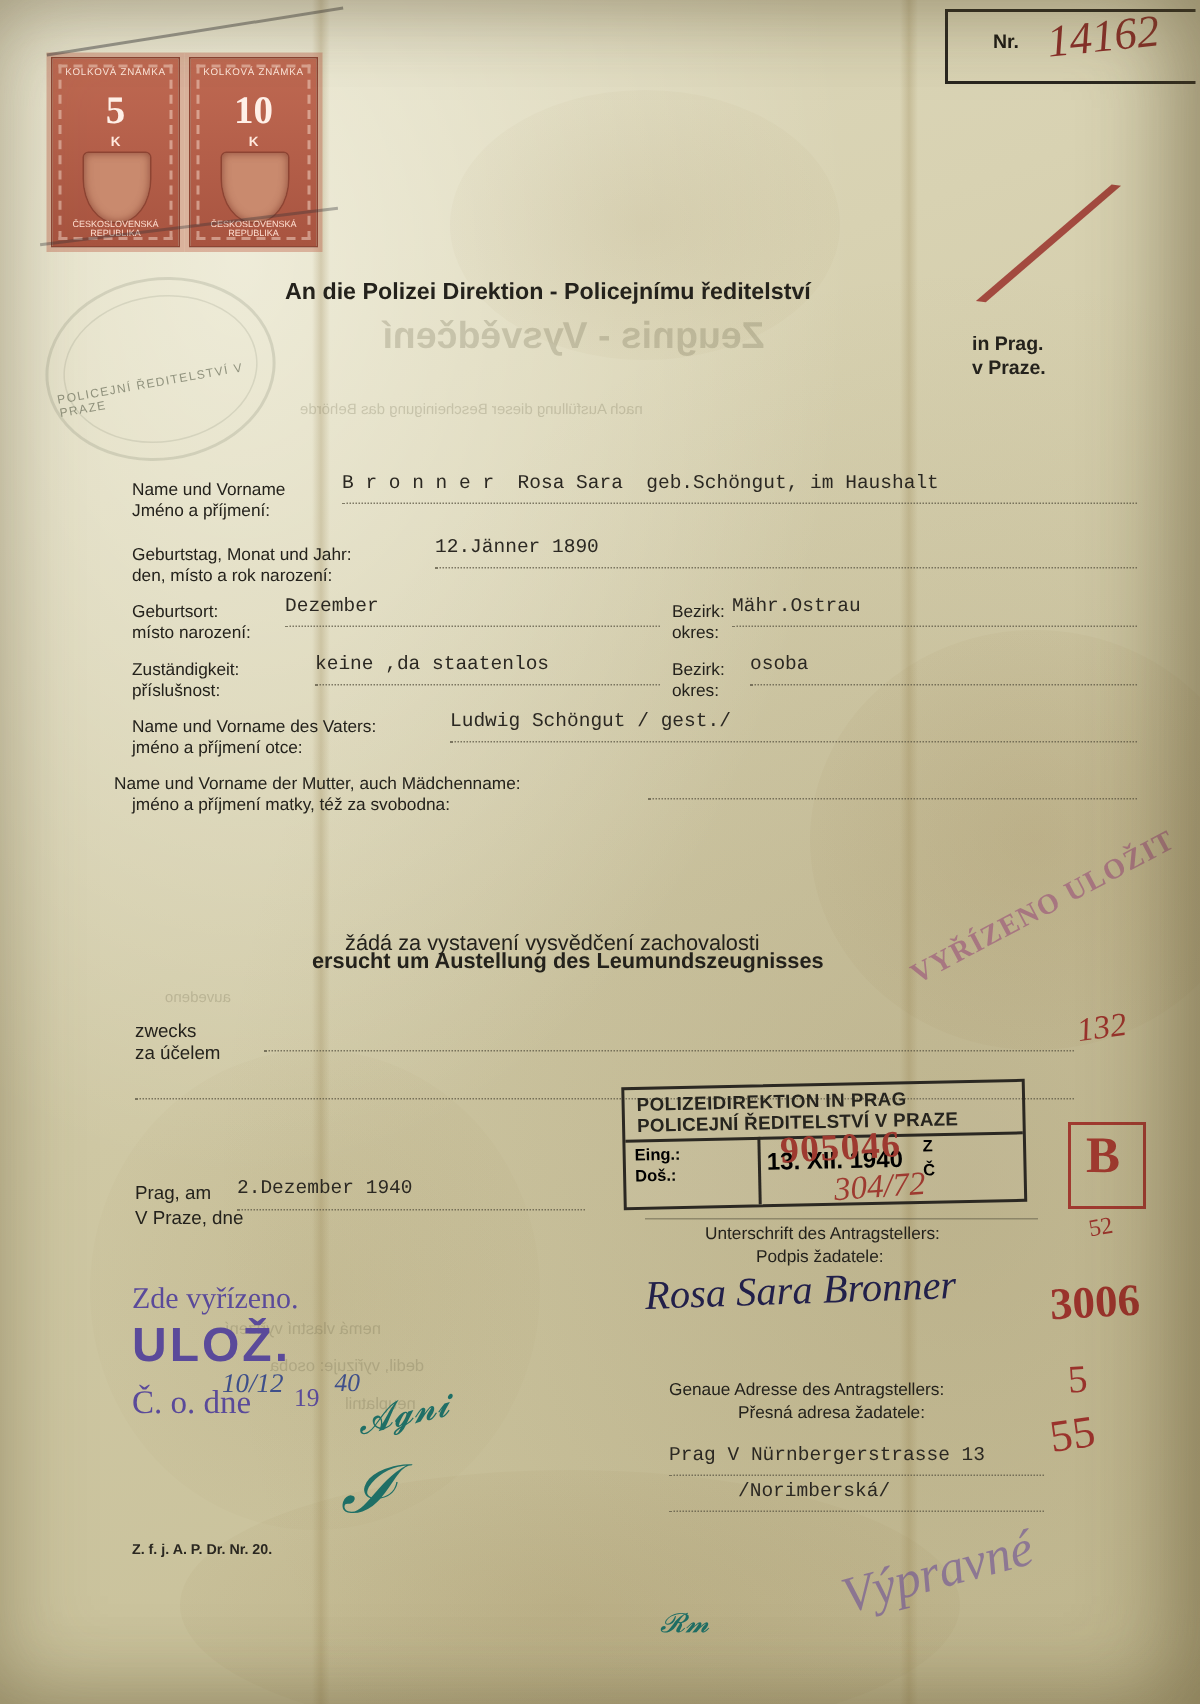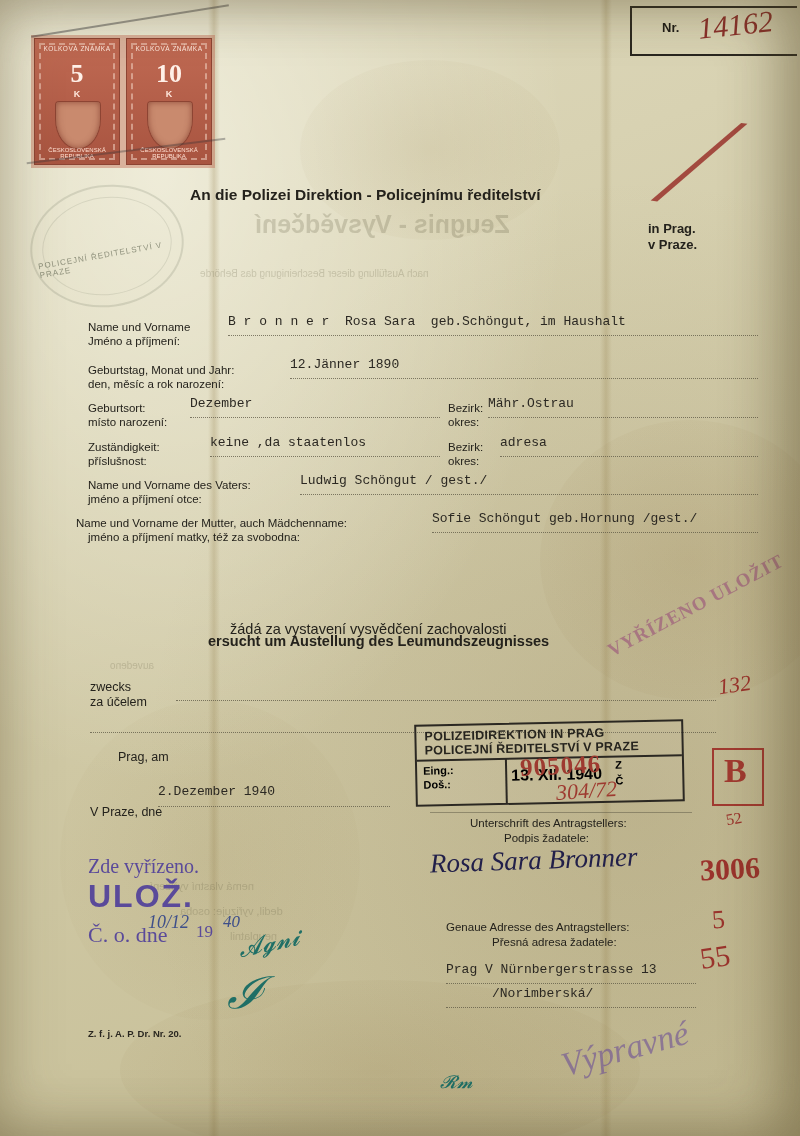--- a/index.html
+++ b/index.html
@@ -406,50 +406,49 @@
   <div class="lbl b printed" style="left:190px;top:188px;font-size:15.5px;">An die Polizei Direktion - Policejnímu ředitelství</div>
   <div class="lbl b printed" style="left:648px;top:222px;font-size:13px;">in Prag.</div>
   <div class="lbl b printed" style="left:648px;top:238px;font-size:13px;">v Praze.</div>
 
   <div class="lbl" style="left:88px;top:320px;">Name und Vorname</div>
   <div class="lbl" style="left:88px;top:334px;">Jméno a příjmení:</div>
   <div class="val" style="left:228px;top:314px;">B r o n n e r  Rosa Sara  geb.Schöngut, im Haushalt</div>
   <div class="rule" style="left:228px;top:335px;width:530px;"></div>
 
   <div class="lbl" style="left:88px;top:363px;">Geburtstag, Monat und Jahr:</div>
-  <div class="lbl" style="left:88px;top:377px;">den, měsíc a rok narození:</div>
+  <div class="lbl" style="left:88px;top:377px;">den, místo a rok narození:</div>
   <div class="val" style="left:290px;top:357px;">12.Jänner 1890</div>
   <div class="rule" style="left:290px;top:378px;width:468px;"></div>
 
   <div class="lbl" style="left:88px;top:401px;">Geburtsort:</div>
   <div class="lbl" style="left:88px;top:415px;">místo narození:</div>
   <div class="val" style="left:190px;top:396px;">Dezember</div>
   <div class="rule" style="left:190px;top:417px;width:250px;"></div>
   <div class="lbl" style="left:448px;top:401px;">Bezirk:</div>
   <div class="lbl" style="left:448px;top:415px;">okres:</div>
   <div class="val" style="left:488px;top:396px;">Mähr.Ostrau</div>
   <div class="rule" style="left:488px;top:417px;width:270px;"></div>
 
   <div class="lbl" style="left:88px;top:440px;">Zuständigkeit:</div>
   <div class="lbl" style="left:88px;top:454px;">příslušnost:</div>
   <div class="val" style="left:210px;top:435px;">keine ,da staatenlos</div>
   <div class="rule" style="left:210px;top:456px;width:230px;"></div>
   <div class="lbl" style="left:448px;top:440px;">Bezirk:</div>
   <div class="lbl" style="left:448px;top:454px;">okres:</div>
-  <div class="val" style="left:500px;top:435px;">adresa</div>
+  <div class="val" style="left:500px;top:435px;">osoba</div>
   <div class="rule" style="left:500px;top:456px;width:258px;"></div>
 
   <div class="lbl" style="left:88px;top:478px;">Name und Vorname des Vaters:</div>
   <div class="lbl" style="left:88px;top:492px;">jméno a příjmení otce:</div>
   <div class="val" style="left:300px;top:473px;">Ludwig Schöngut / gest./</div>
   <div class="rule" style="left:300px;top:494px;width:458px;"></div>
 
   <div class="lbl" style="left:76px;top:516px;">Name und Vorname der Mutter, auch Mädchenname:</div>
   <div class="lbl" style="left:88px;top:530px;">jméno a příjmení matky, též za svobodna:</div>
-  <div class="val" style="left:432px;top:511px;">Sofie Schöngut geb.Hornung /gest./</div>
   <div class="rule" style="left:432px;top:532px;width:326px;"></div>
 
   <div class="lbl b printed" style="left:208px;top:596px;font-size:14.5px;margin-top:38px;">ersucht um Austellung des Leumundszeugnisses</div>
   <div class="lbl printed" style="left:230px;top:622px;font-size:14.5px;">žádá za vystavení vysvědčení zachovalosti</div>
 
   <div class="lbl" style="left:90px;top:680px;font-size:12.5px;">zwecks</div>
   <div class="lbl" style="left:90px;top:695px;font-size:12.5px;">za účelem</div>
   <div class="rule" style="left:176px;top:700px;width:540px;"></div>
   <div class="rule" style="left:90px;top:732px;width:626px;"></div>
 
@@ -472,21 +471,21 @@
   <div id="red-number2">304/72</div>
 
   <div id="b-box">
       <span>B</span>
     </div>
   <div id="red-52">52</div>
   <div id="red-3006">3006</div>
   <div id="red-5">5</div>
   <div id="red-55">55</div>
 
-  <div class="lbl" style="left:90px;top:750px;font-size:12.5px;margin-left:28px;">Prag, am</div>
+  <div class="lbl" style="left:90px;top:788px;font-size:12.5px;">Prag, am</div>
   <div class="lbl" style="left:90px;top:805px;font-size:12.5px;">V Praze, dne</div>
   <div class="val" style="left:158px;top:784px;">2.Dezember 1940</div>
   <div class="rule" style="left:158px;top:806px;width:232px;"></div>
 
   <div class="rule solid" style="left:430px;top:812px;width:262px;"></div>
   <div class="lbl" style="left:470px;top:816px;font-size:11.5px;">Unterschrift des Antragstellers:</div>
   <div class="lbl" style="left:504px;top:831px;font-size:11.5px;">Podpis žadatele:</div>
   <div id="applicant-sig">Rosa Sara Bronner</div>
 
   <div class="lbl" style="left:446px;top:920px;font-size:11.5px;">Genaue Adresse des Antragstellers:</div>

